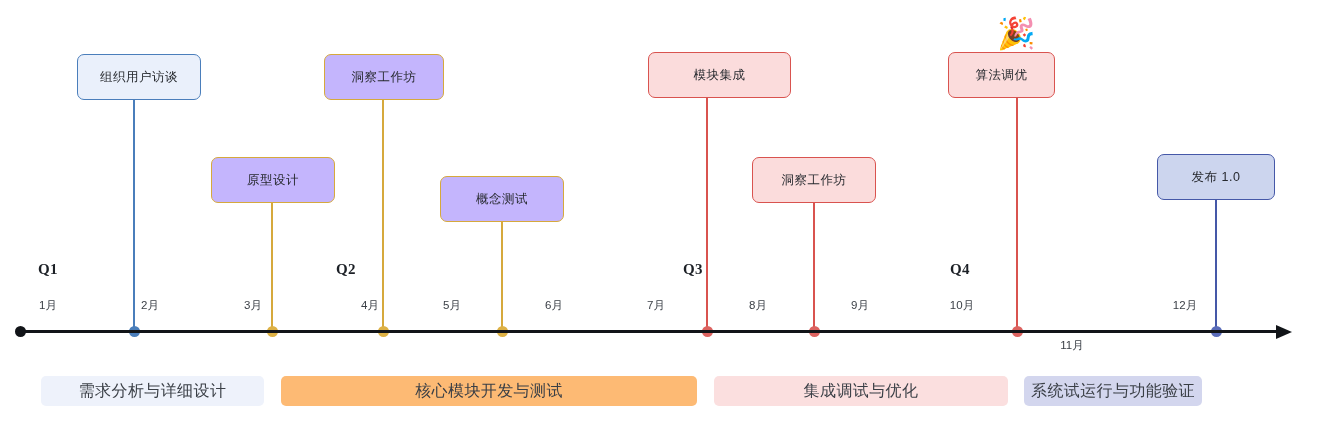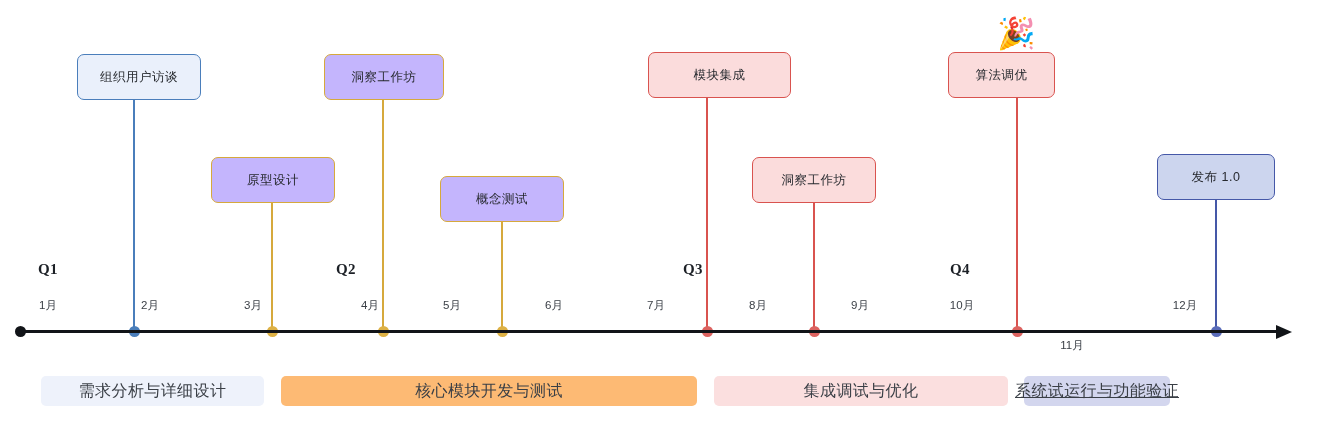--- a/index.html
+++ b/index.html
@@ -209,18 +209,18 @@
   <div id="phases-layer">
       <div class="phase p-blue-light" style="left: 41px; width: 223px;">
         <span>需求分析与详细设计</span>
       </div>
       <div class="phase p-gold" style="left: 281px; width: 416px;">
         <span>核心模块开发与测试</span>
       </div>
       <div class="phase p-red" style="left: 714px; width: 294px;">
         <span>集成调试与优化</span>
       </div>
-      <div class="phase p-blue-dark" style="left: 1024px; width: 146px; text-decoration: underline;">
+      <div class="phase p-blue-dark" style="left: 1024px; width: 178px;">
         <span>系统试运行与功能验证</span>
       </div>
     </div>
 
 </div>
 
 </body></html>

